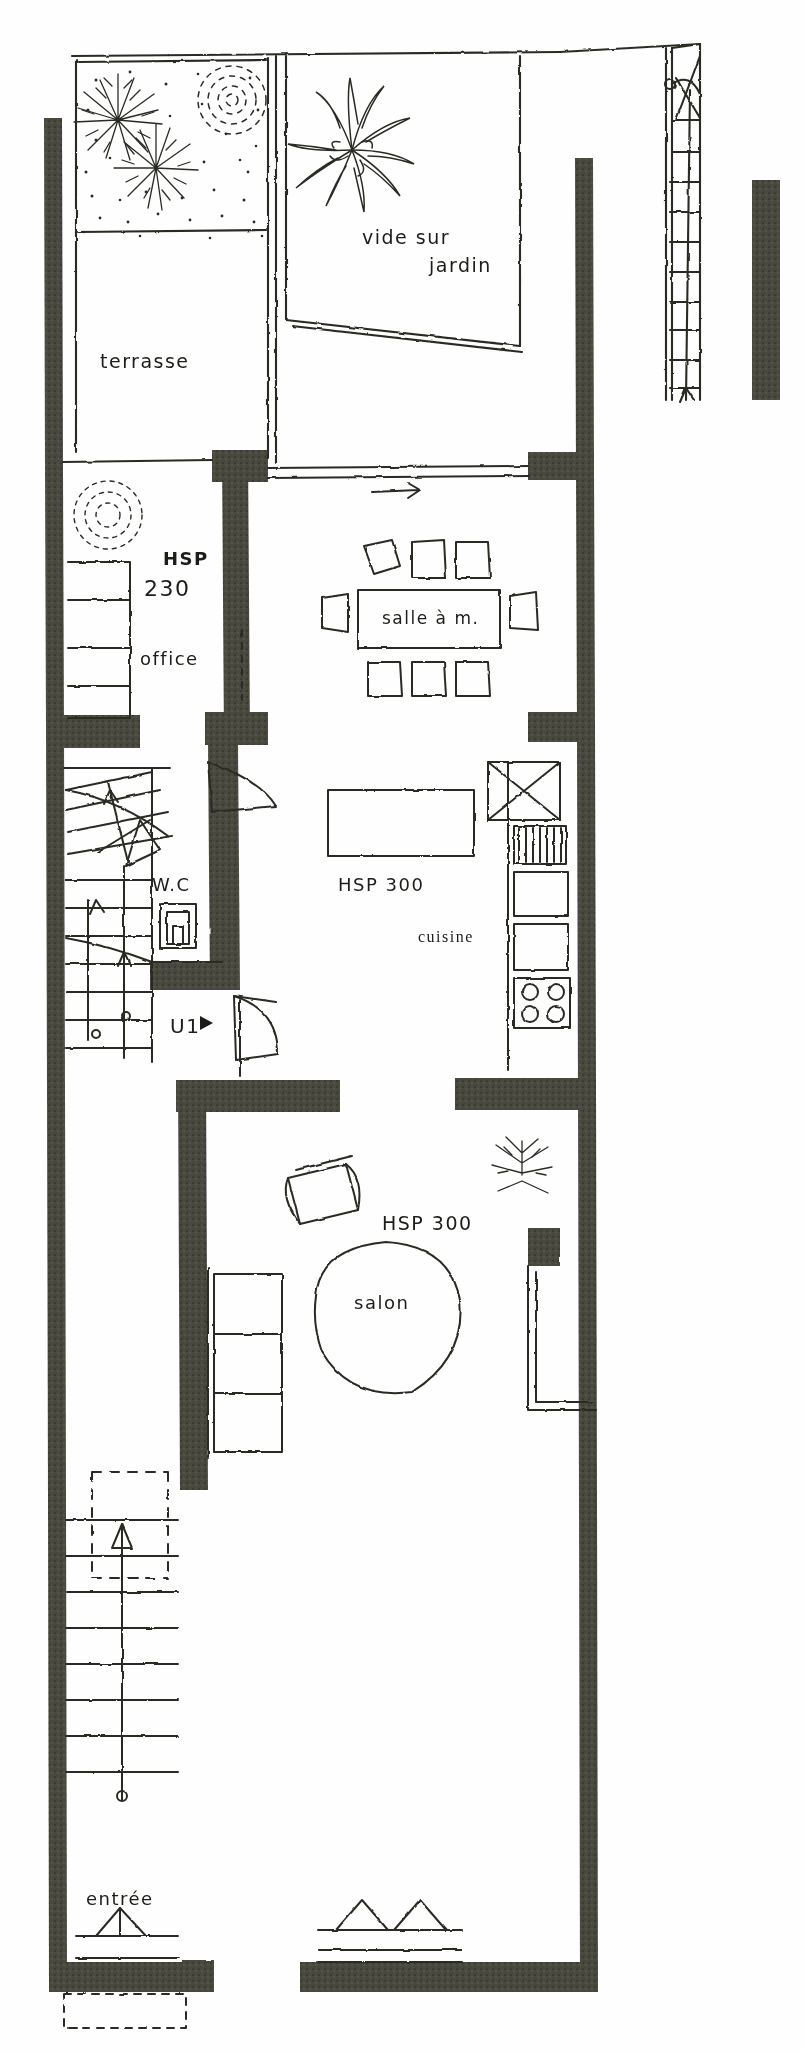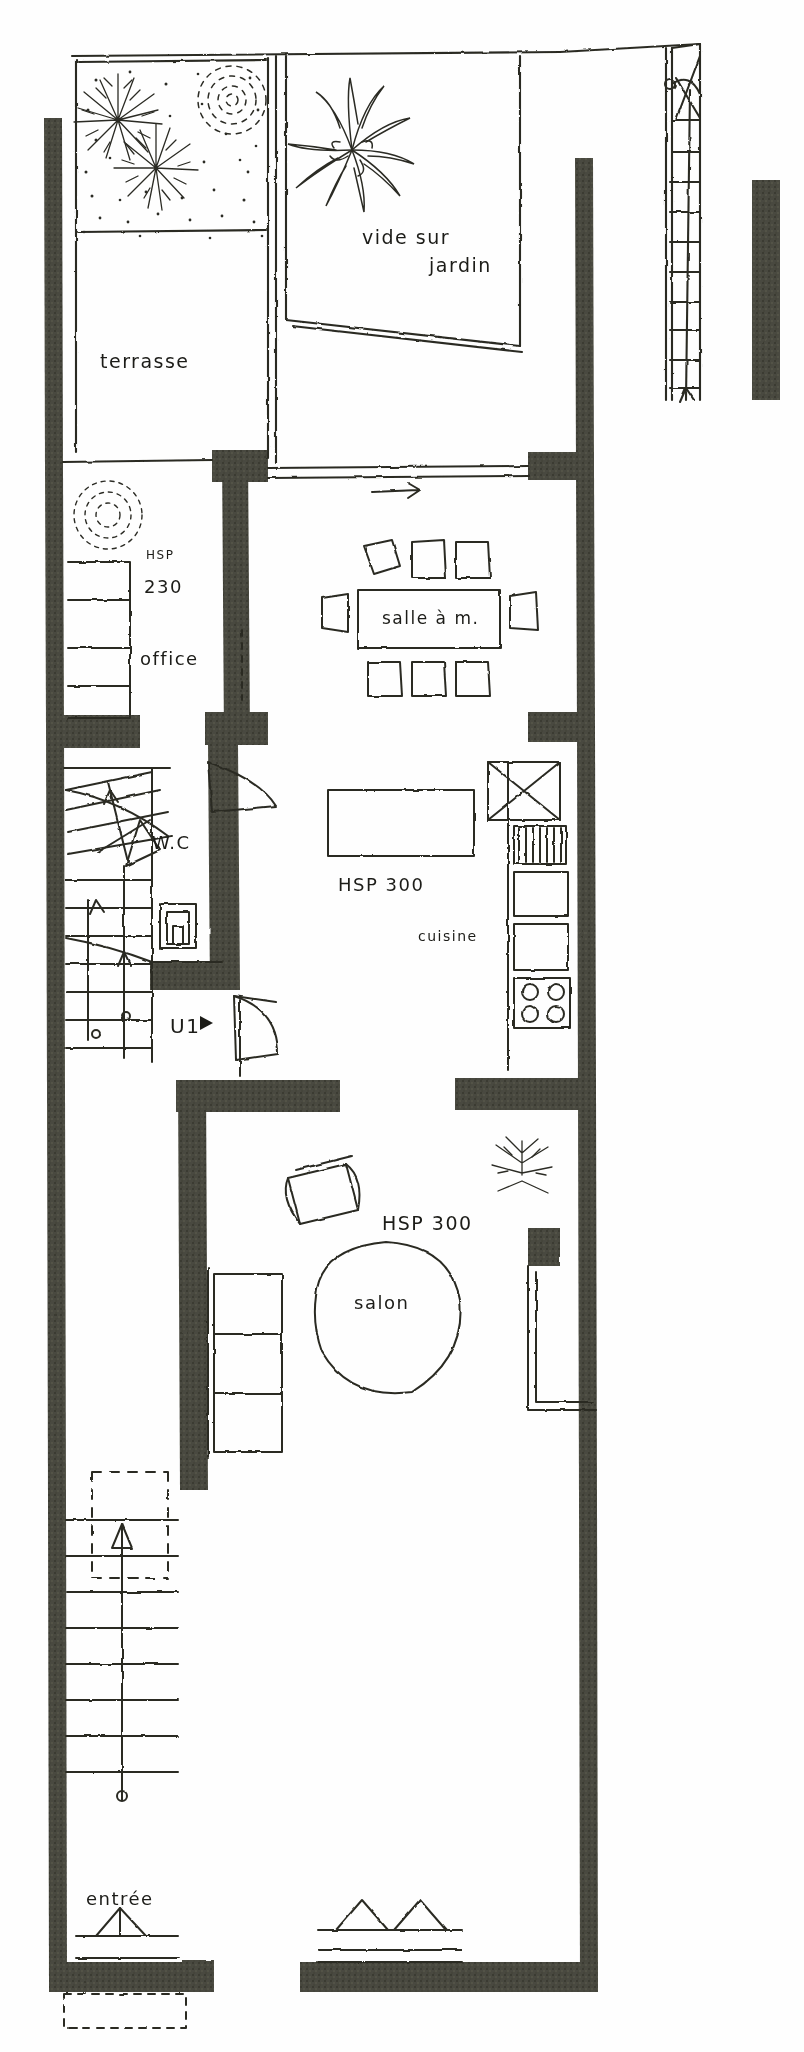--- a/index.html
+++ b/index.html
@@ -313,32 +313,32 @@
     <path d="M336 1930 L362 1900 L388 1930"></path>
     <path d="M394 1930 L420 1900 L446 1930"></path>
   </g>
 </svg>
 
 <div class="lbl handw" style="left:100px;top:350px;font-size:19px;">terrasse</div>
 
 <div class="lbl handw" style="left:362px;top:226px;font-size:19px;">vide sur</div>
 <div class="lbl handw" style="left:382px;top:254px;font-size:19px;margin-left:47px;">jardin</div>
 
-<div class="lbl handw" style="left:146px;top:548px;font-size:12px;">HSP</div>
-<div class="lbl handw" style="left:144px;top:576px;font-size:18px;">230</div>
+<div class="lbl handw" style="left:163px;top:548px;font-size:18px;font-weight:bold;">HSP</div>
+<div class="lbl handw" style="left:144px;top:576px;font-size:22px;">230</div>
 
 <div class="lbl handw" style="left:140px;top:648px;font-size:18px;">office</div>
 
 <div class="lbl handw" style="left:382px;top:608px;font-size:17px;">salle à m.</div>
 
-<div class="lbl handw" style="left:152px;top:832px;font-size:18px;">W.C</div>
+<div class="lbl handw" style="left:152px;top:874px;font-size:18px;">W.C</div>
 
 <div class="lbl handw" style="left:338px;top:874px;font-size:18px;">HSP 300</div>
 
-<div class="lbl handw" style="left:418px;top:928px;font-size:14px;">cuisine</div>
+<div class="lbl handw" style="left:418px;top:928px;font-size:16px;font-family:Liberation Serif, serif;">cuisine</div>
 
 <div class="lbl handw" style="left:170px;top:1014px;font-size:20px;font-weight:400;">U1</div>
 <svg style="position:absolute;left:198px;top:1014px;" width="18" height="18" viewBox="0 0 18 18">
   <path d="M2 2 L15 9 L2 16 Z" fill="#1c1c18"></path>
 </svg>
 
 <div class="lbl handw" style="left:382px;top:1212px;font-size:19px;">HSP 300</div>
 
 <div class="lbl handw" style="left:354px;top:1292px;font-size:18px;text-align:center;">salon</div>
 

